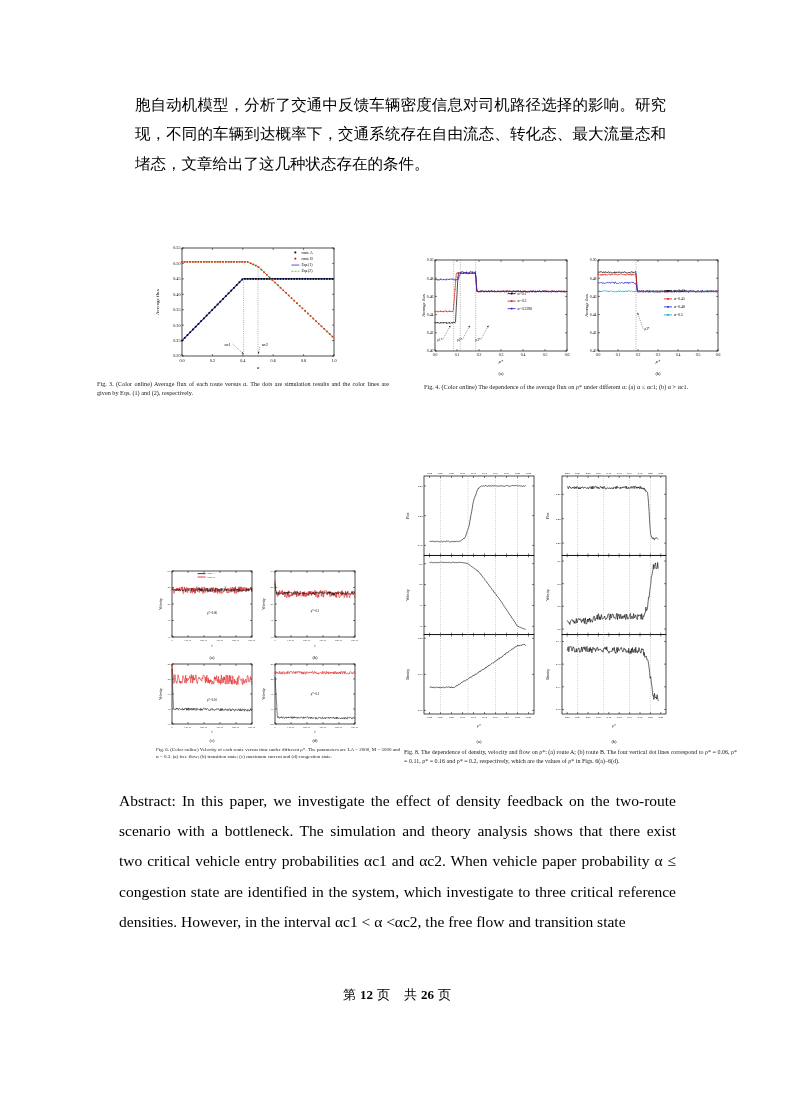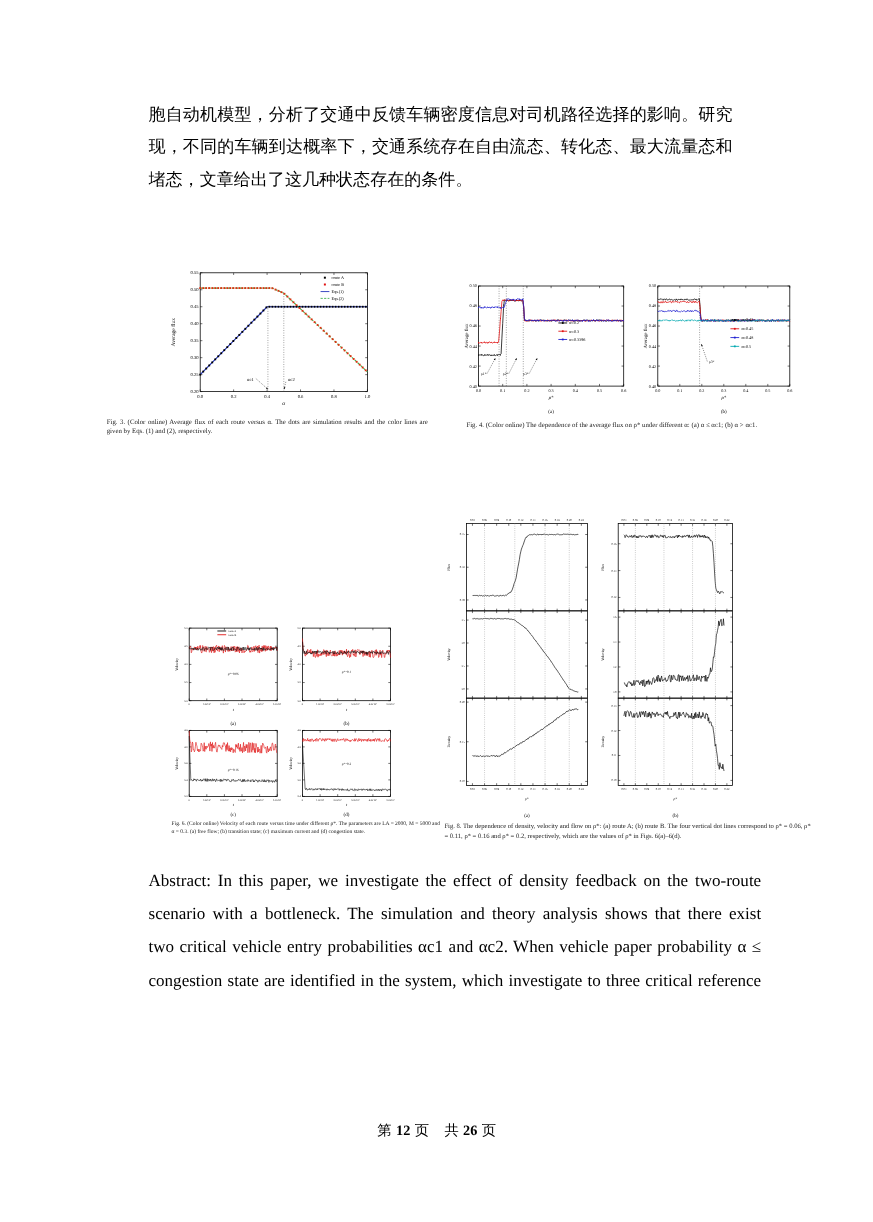--- a/index.html
+++ b/index.html
@@ -3,41 +3,41 @@
 <meta charset="utf-8">
 <style>
   html,body{margin:0;padding:0;background:#ffffff;}
   .page{position:relative;width:794px;height:1111px;background:#fff;overflow:hidden;
         font-family:"Liberation Serif","DejaVu Serif",serif;color:#000;}
   
   .zh{position:absolute;left:135px;top:90px;width:531px;font-size:15.5px;}
   .zh .line{line-height:29.4px;height:29.4px;overflow:hidden;text-align:justify;}
   .zh .line.j::after{content:"";display:inline-block;width:100%;height:0;}
   
-  .abs{position:absolute;left:135px;top:786px;width:557px;font-size:15.5px;}
+  .abs{position:absolute;left:119px;top:786px;width:557px;font-size:15.5px;}
   .abs .line{line-height:30.2px;height:30.2px;overflow:hidden;text-align:justify;}
   .abs .line.j::after{content:"";display:inline-block;width:100%;height:0;}
   
   svg.chart{position:absolute;}
   .fig3-chart{left:152px;top:239px;}
   .fig4a-chart{left:420px;top:247px;}
   .fig4b-chart{left:583px;top:247px;}
   .fig6a-chart{left:158px;top:565px;}
   .fig6b-chart{left:261px;top:565px;}
   .fig6c-chart{left:158px;top:660px;}
   .fig6d-chart{left:261px;top:660px;}
   .fig8a-chart{left:404px;top:458px;}
   .fig8b-chart{left:544px;top:458px;}
   .caption{position:absolute;color:#1a1a1a;text-align:justify;}
   .fig3-cap{left:97px;top:380px;width:292px;font-size:6.2px;line-height:8.6px;}
   .fig4-cap{left:424px;top:383px;width:312px;font-size:6.2px;line-height:8.6px;}
   .fig6-cap{left:156px;top:746px;width:244px;font-size:5px;line-height:7px;}
   .fig8-cap{left:404px;top:748px;width:333px;font-size:6px;line-height:8.6px;}
   
-  .footer{position:absolute;left:0;top:986px;width:794px;text-align:center;font-size:13px;margin-top:33px;}
+  .footer{position:absolute;left:0;top:986px;width:794px;text-align:center;font-size:13px;}
   .footer b{font-weight:bold;}
   .footer .gap{display:inline-block;width:14px;}
   .footer .sp{display:inline-block;width:4px;}
 </style>
 </head>
 <body>
 
 <div class="page">
 
   <div class="zh">
@@ -933,17 +933,18 @@
       <line x1="85.60000000000001" y1="18" x2="85.60000000000001" y2="256" stroke="#999" stroke-width="0.5" stroke-dasharray="0.8,1.2"></line>
       <line x1="106.39999999999999" y1="18" x2="106.39999999999999" y2="256" stroke="#999" stroke-width="0.5" stroke-dasharray="0.8,1.2"></line>
     </svg>
   <div class="caption fig8-cap">Fig. 8.   The dependence of density, velocity and flow on ρ*: (a) route A; (b) route B. The four vertical dot lines correspond to ρ* = 0.06, ρ* = 0.11, ρ* = 0.16 and ρ* = 0.2, respectively, which are the values of ρ* in Figs. 6(a)–6(d).</div>
 
   <div class="abs">
     <div class="line j">Abstract: In this paper, we investigate the effect of density feedback on the two-route</div>
     <div class="line j">scenario with a bottleneck. The simulation and theory analysis shows that there exist</div>
     <div class="line j">two critical vehicle entry probabilities αc1 and αc2. When vehicle paper probability α ≤</div>
     <div class="line j">congestion state are identified in the system, which investigate to three critical reference</div>
+    <div class="line">densities. However, in the interval αc1 &lt; α &lt;αc2, the free flow and transition state</div>
   </div>
 
   <div class="footer"><span>第</span><span class="sp"></span><b>12</b><span class="sp"></span><span>页</span><span class="gap"></span><span>共</span><span class="sp"></span><b>26</b><span class="sp"></span><span>页</span></div>
 
 </div>
 
 </body></html>

